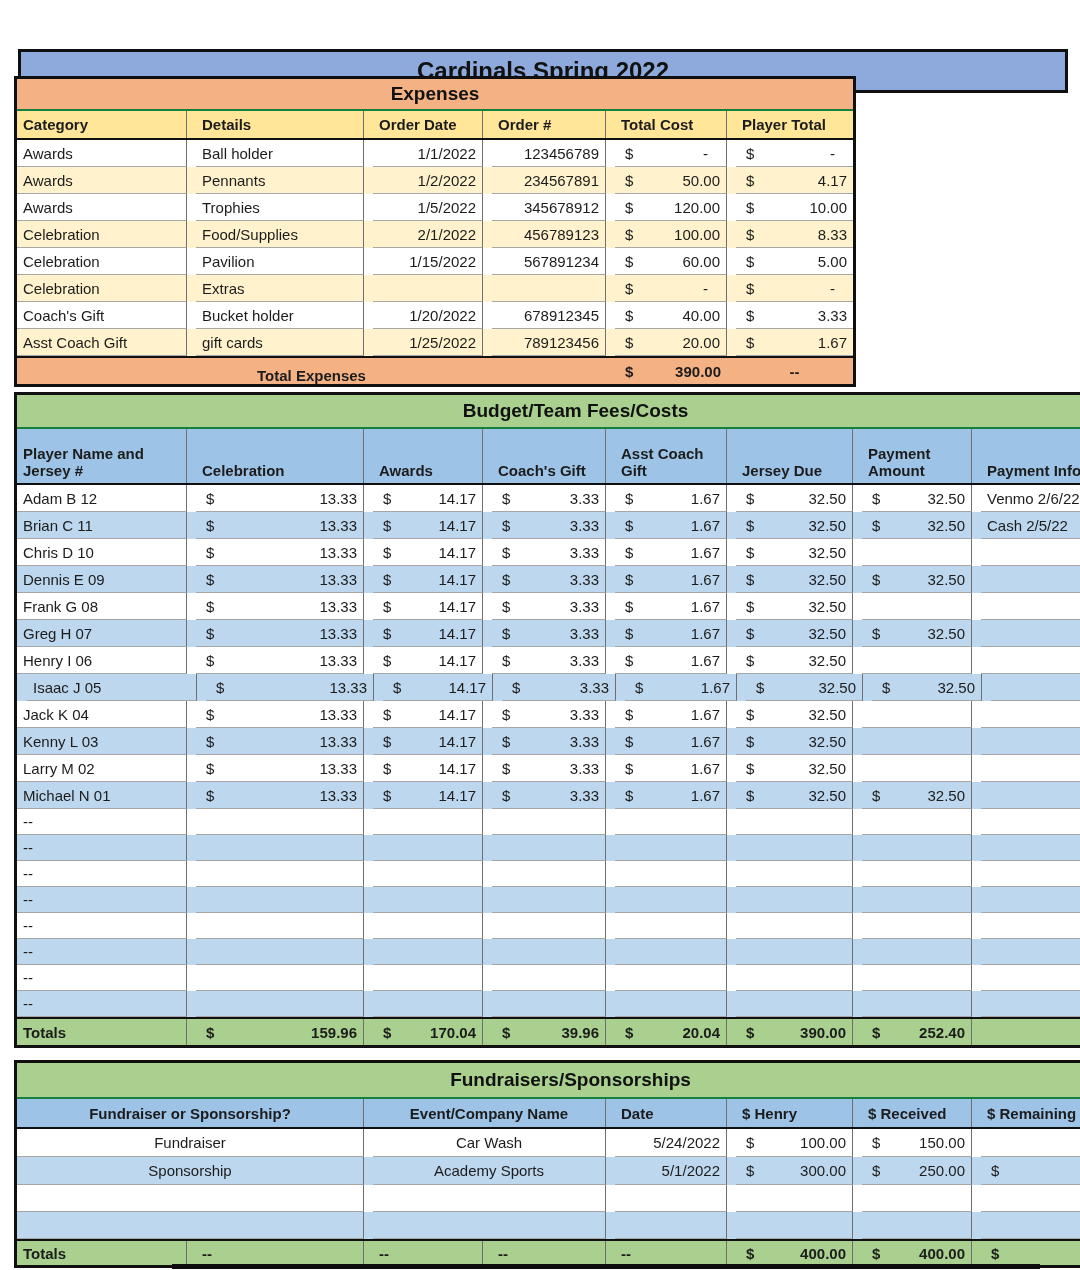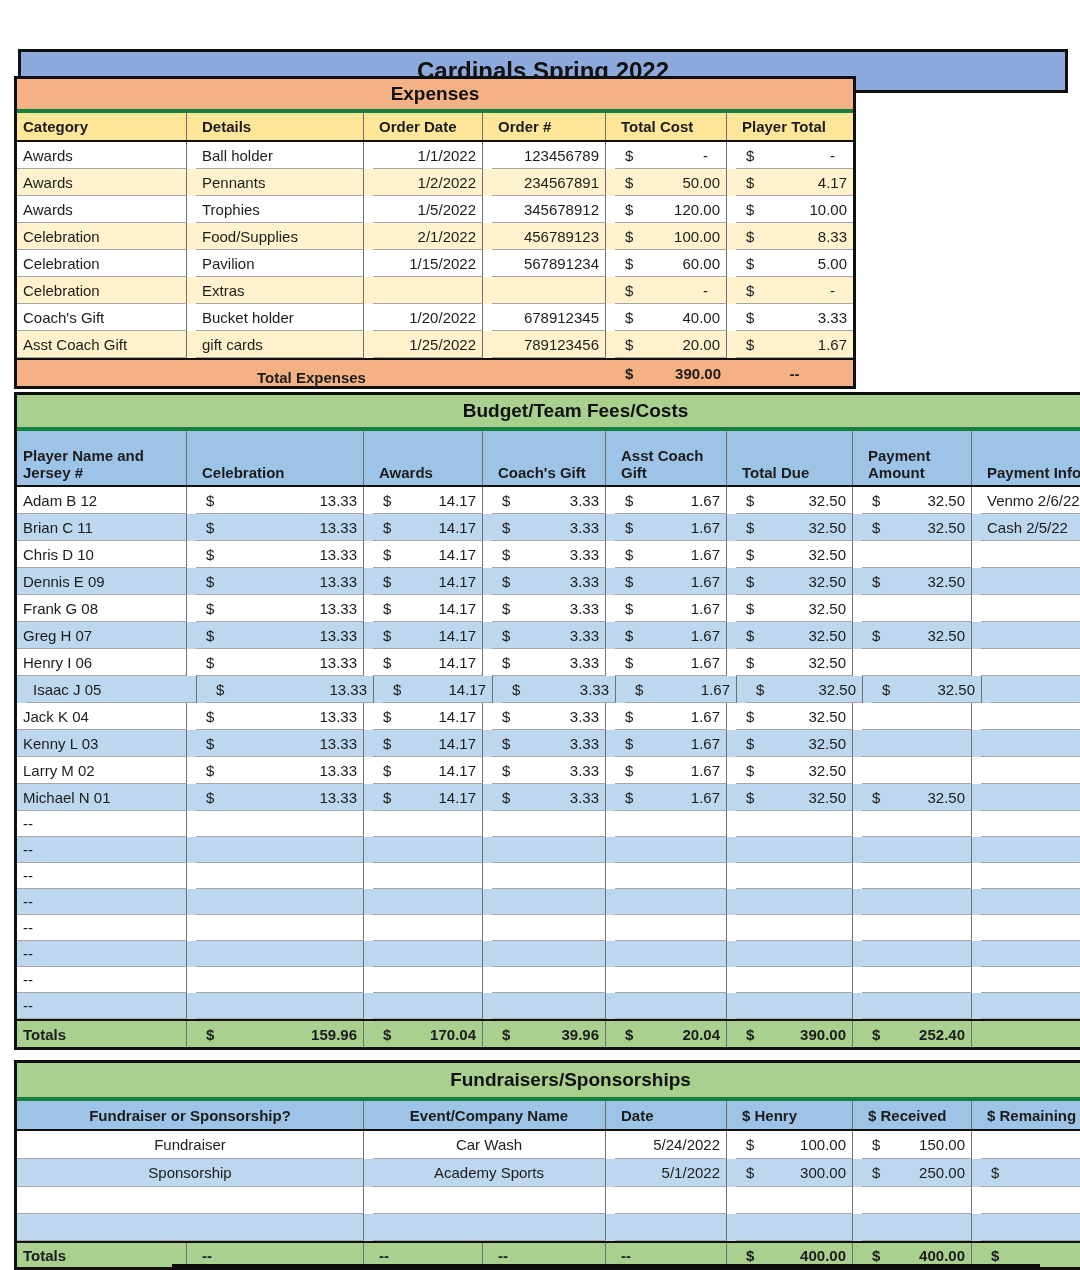--- a/index.html
+++ b/index.html
@@ -9,21 +9,21 @@
   .title-bar{position:absolute;left:18px;top:20px;width:1050px;height:44px;box-sizing:border-box;
     background:var(--c-title,#8EA9DB);border:3px solid #101010;display:flex;align-items:center;justify-content:center;
     font-weight:bold;font-size:24px;color:#111;margin-top:29px;}
 
   .tbl{position:absolute;box-sizing:border-box;border:3px solid #101010;background:#fff;}
   .tbl-expenses{left:14px;top:76px;}
   .tbl-budget{left:14px;top:392px;}
   .tbl-fund{left:14px;top:1060px;}
 
   .sec-title{display:flex;align-items:center;justify-content:center;font-weight:bold;font-size:19px;
-    border-bottom:4px solid #15803d;color:#111;}
+    border-bottom:2px solid #15803d;color:#111;}
   .bg-orange{background:var(--c-orange,#F4B183);}
   .bg-green{background:var(--c-green,#A9D08E);}
   .bg-gold{background:var(--c-gold,#FFE699);}
   .bg-cream{background:var(--c-cream,#FFF2CC);}
   .bg-blue{background:var(--c-hblue,#9DC3E6);}
   .bg-rowblue{background:var(--c-rblue,#BDD7EE);}
   .bg-white{background:#ffffff;}
 
   .row{display:grid;gap:9px;}
   .c{display:flex;align-items:center;box-sizing:border-box;padding:0 6px;overflow:hidden;
@@ -195,21 +195,21 @@
   <div class="tbl tbl-budget">
     <div class="sec-title bg-green st32">
       <span>Budget/Team Fees/Costs</span>
     </div>
     <div id="budHead" class="row hrow hrow-tall hline bg-blue h54" style="grid-template-columns: 170px 168px 110px 114px 112px 117px 110px 143px;">
         <div class="c wrap">Player Name and Jersey #</div>
         <div class="c wrap">Celebration</div>
         <div class="c wrap">Awards</div>
         <div class="c wrap">Coach's Gift</div>
         <div class="c wrap">Asst Coach Gift</div>
-        <div class="c wrap">Total Due</div>
+        <div class="c wrap">Jersey Due</div>
         <div class="c wrap">Payment Amount</div>
         <div class="c wrap">Payment Info</div>
       </div>
     <div id="budBody">
         <div class="row r27 bg-white" style="grid-template-columns: 170px 168px 110px 114px 112px 117px 110px 143px;">
           <div class="c ">Adam B 12</div>
           <div class="c money">
             <span class="cur">$</span>
             <span class="val">13.33</span>
           </div>

